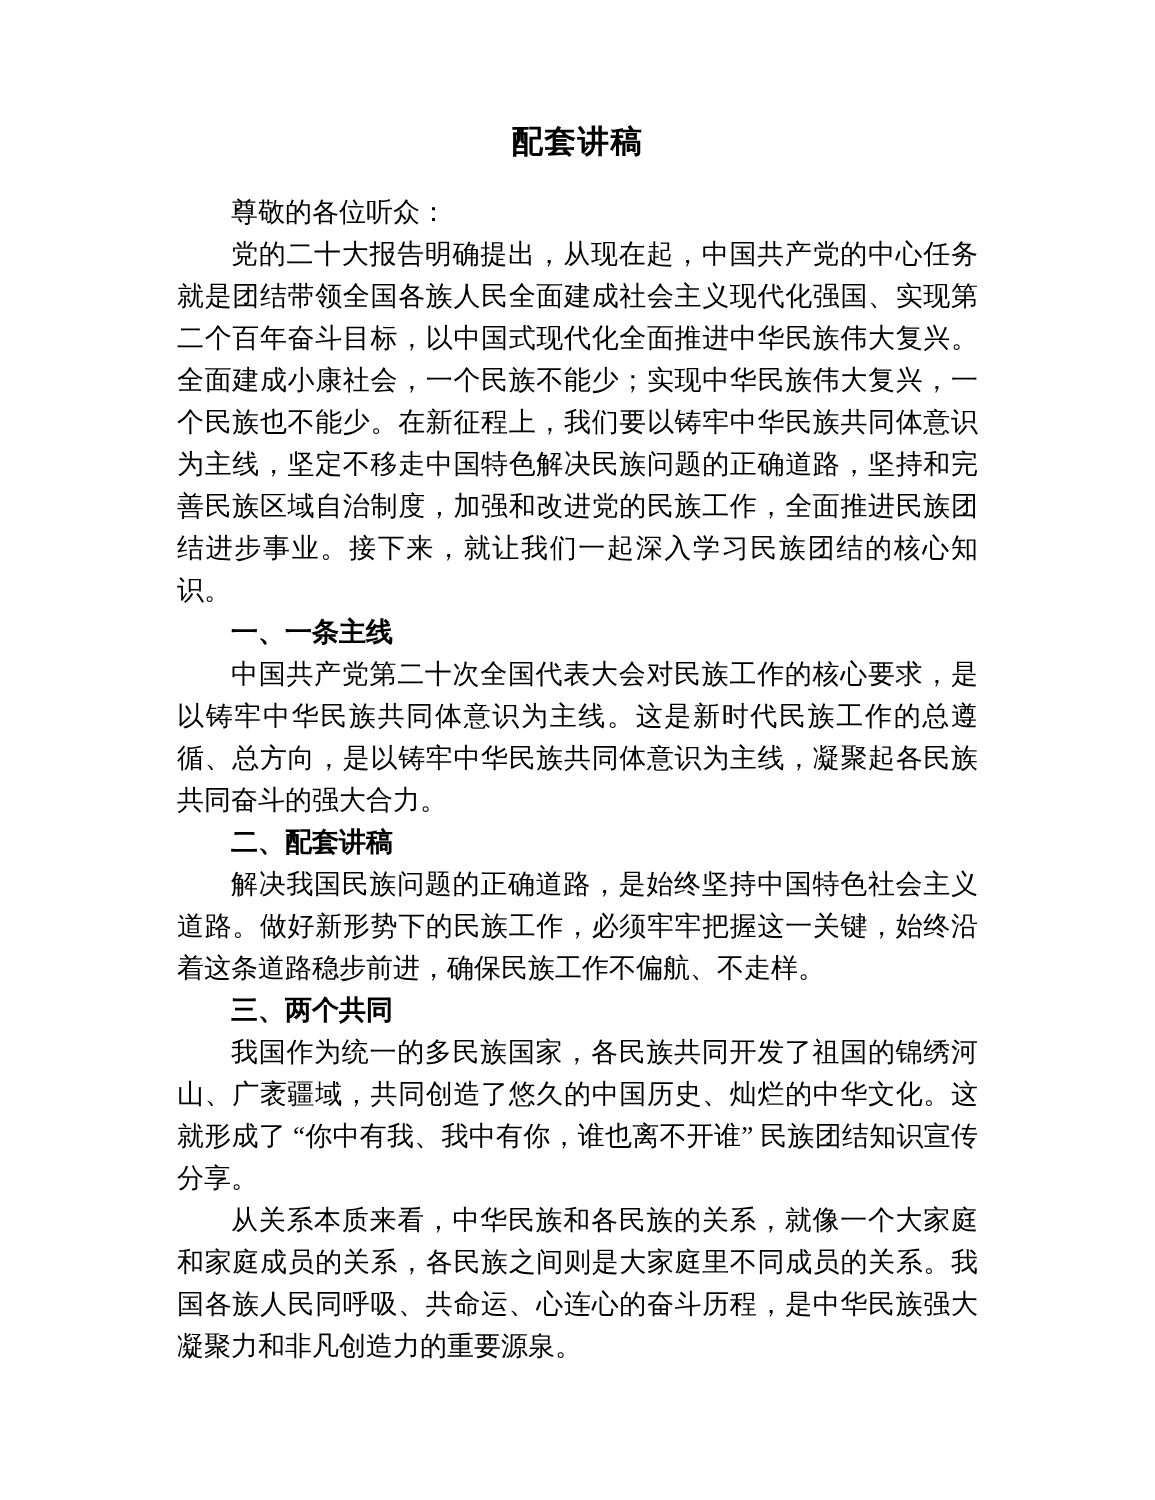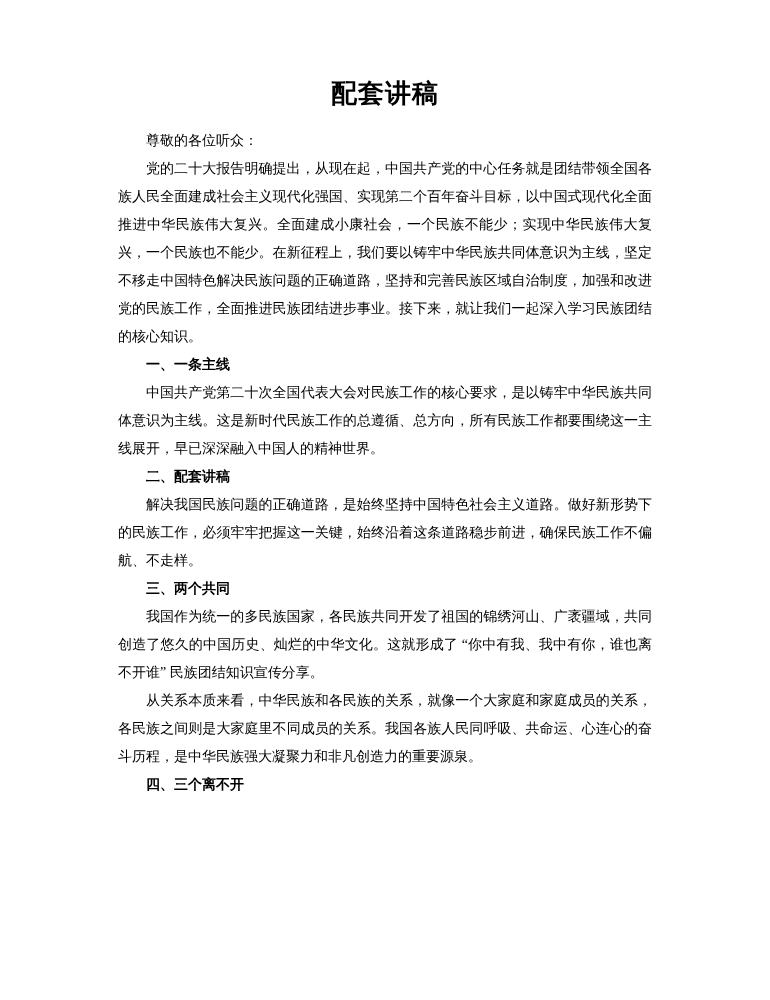--- a/index.html
+++ b/index.html
@@ -12,29 +12,29 @@
     width: 770px;
     height: 1000px;
     background: #ffffff;
     overflow: hidden;
     font-family: "Liberation Serif", "DejaVu Serif", serif;
     color: #000000;
     box-sizing: border-box;
     padding: 74px 118px 0 118px;
   }
   .doc-title {
-    font-size: 26px;
+    font-size: 21px;
     font-weight: bold;
     text-align: center;
     line-height: 40px;
     margin: 0 0 13px 0;
     letter-spacing: 1px;
   }
   .doc-body p {
-    font-size: 14px;
+    font-size: 18px;
     line-height: 28px;
     margin: 0;
     text-indent: 2em;
     text-align: justify;
     text-align-last: left;
     word-break: break-all;
   }
   .doc-body p.heading {
     font-weight: bold;
     text-align: center;
@@ -43,21 +43,20 @@
 </head>
 <body>
 
 <div class="page">
   <h1 class="doc-title">配套讲稿</h1>
 
   <div class="doc-body">
     <p class="body">尊敬的各位听众：</p>
     <p class="body">党的二十大报告明确提出，从现在起，中国共产党的中心任务就是团结带领全国各族人民全面建成社会主义现代化强国、实现第二个百年奋斗目标，以中国式现代化全面推进中华民族伟大复兴。全面建成小康社会，一个民族不能少；实现中华民族伟大复兴，一个民族也不能少。在新征程上，我们要以铸牢中华民族共同体意识为主线，坚定不移走中国特色解决民族问题的正确道路，坚持和完善民族区域自治制度，加强和改进党的民族工作，全面推进民族团结进步事业。接下来，就让我们一起深入学习民族团结的核心知识。</p>
     <p class="heading">一、一条主线</p>
-    <p class="body">中国共产党第二十次全国代表大会对民族工作的核心要求，是以铸牢中华民族共同体意识为主线。这是新时代民族工作的总遵循、总方向，所有民族工作都要围绕这一主线展开，早已深深融入中国人的精神世界。</p>
+    <p class="body">中国共产党第二十次全国代表大会对民族工作的核心要求，是以铸牢中华民族共同体意识为主线。这是新时代民族工作的总遵循、总方向，是以铸牢中华民族共同体意识为主线，凝聚起各民族共同奋斗的强大合力。</p>
     <p class="heading">二、配套讲稿</p>
     <p class="body">解决我国民族问题的正确道路，是始终坚持中国特色社会主义道路。做好新形势下的民族工作，必须牢牢把握这一关键，始终沿着这条道路稳步前进，确保民族工作不偏航、不走样。</p>
     <p class="heading">三、两个共同</p>
     <p class="body">我国作为统一的多民族国家，各民族共同开发了祖国的锦绣河山、广袤疆域，共同创造了悠久的中国历史、灿烂的中华文化。这就形成了 “你中有我、我中有你，谁也离不开谁” 民族团结知识宣传分享。</p>
     <p class="body">从关系本质来看，中华民族和各民族的关系，就像一个大家庭和家庭成员的关系，各民族之间则是大家庭里不同成员的关系。我国各族人民同呼吸、共命运、心连心的奋斗历程，是中华民族强大凝聚力和非凡创造力的重要源泉。</p>
-    <p class="heading">四、三个离不开</p>
   </div>
 </div>
 
 </body></html>

